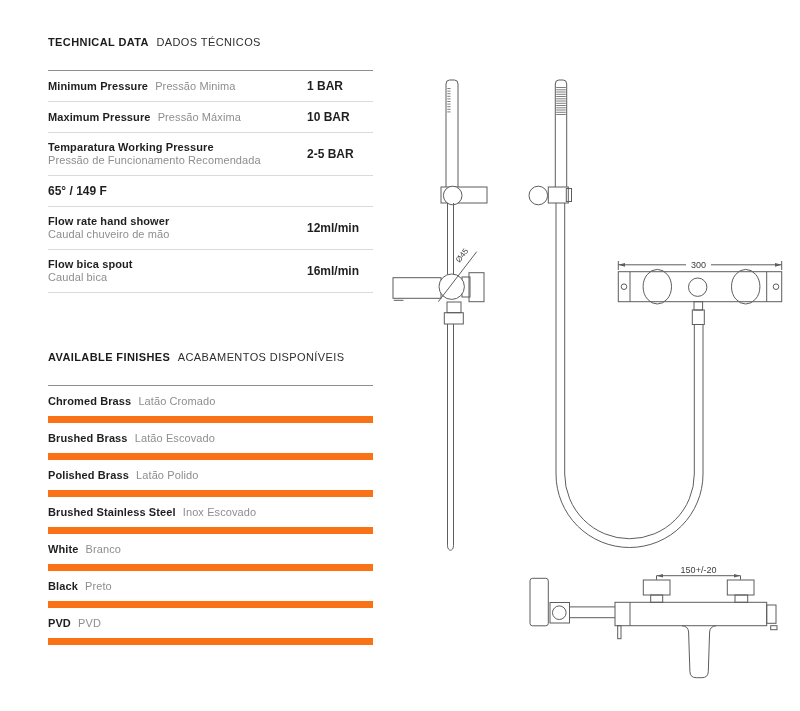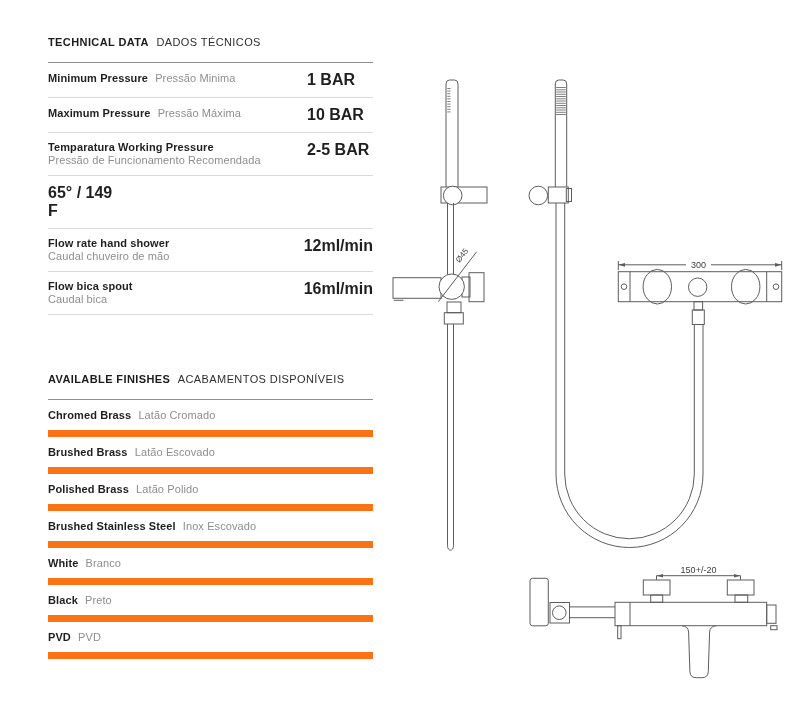--- a/index.html
+++ b/index.html
@@ -3,35 +3,35 @@
 <meta charset="utf-8">
 <style>
   html,body{margin:0;padding:0;}
   body{
     width:800px;height:711px;position:relative;background:#ffffff;
     font-family:"Liberation Sans",sans-serif;color:#1f1f1f;overflow:hidden;
   }
   .left-col{position:absolute;left:48px;top:36px;width:325px;}
   .sec-title{
     font-size:11px;line-height:13px;letter-spacing:.4px;
-    padding-bottom:13px;border-bottom:1px solid #8e8e8e;
+    padding-bottom:21px;border-bottom:1px solid #8e8e8e;
   }
   .sec-title .t-en{font-weight:bold;color:#1c1c1c;}
   .sec-title .t-pt{font-weight:normal;color:#2e2e2e;margin-left:4px;}
   .finishes{margin-top:58px;}
   .spec-row{
-    display:flex;
+    display:flex;align-items:center;
     border-bottom:1px solid #dadada;padding:8px 0;
   }
   .spec-label{flex:1 1 auto;font-size:11px;line-height:14px;letter-spacing:.1px;}
   .spec-row.stacked .spec-label{line-height:13px;}
   .spec-en{font-weight:bold;color:#1f1f1f;}
   .spec-pt{color:#8e8e8e;margin-left:4px;}
   .spec-row.stacked .spec-pt{display:block;margin-left:0;}
-  .spec-value{flex:0 0 66px;font-size:16px;font-weight:bold;color:#1f1f1f;}
+  .spec-value{flex:0 0 66px;font-size:12px;font-weight:bold;color:#1f1f1f;}
   .fin-row{border-bottom:7px solid #f97316;padding:8px 0;font-size:11px;line-height:14px;letter-spacing:.1px;}
   svg.drawings{position:absolute;left:0;top:0;}
   svg.drawings *{stroke:#5d5d5d;fill:none;stroke-width:1;}
   svg.drawings .thin{stroke-width:.8;}
   svg.drawings .wfill{fill:#ffffff;}
   svg.drawings .solid{fill:#5d5d5d;stroke:none;}
   svg.drawings text{stroke:none;fill:#3c3c3c;font-family:"Liberation Sans",sans-serif;}
   .dim-txt{font-size:9px;}
   .dim-txt-small{font-size:8px;}
 </style>

